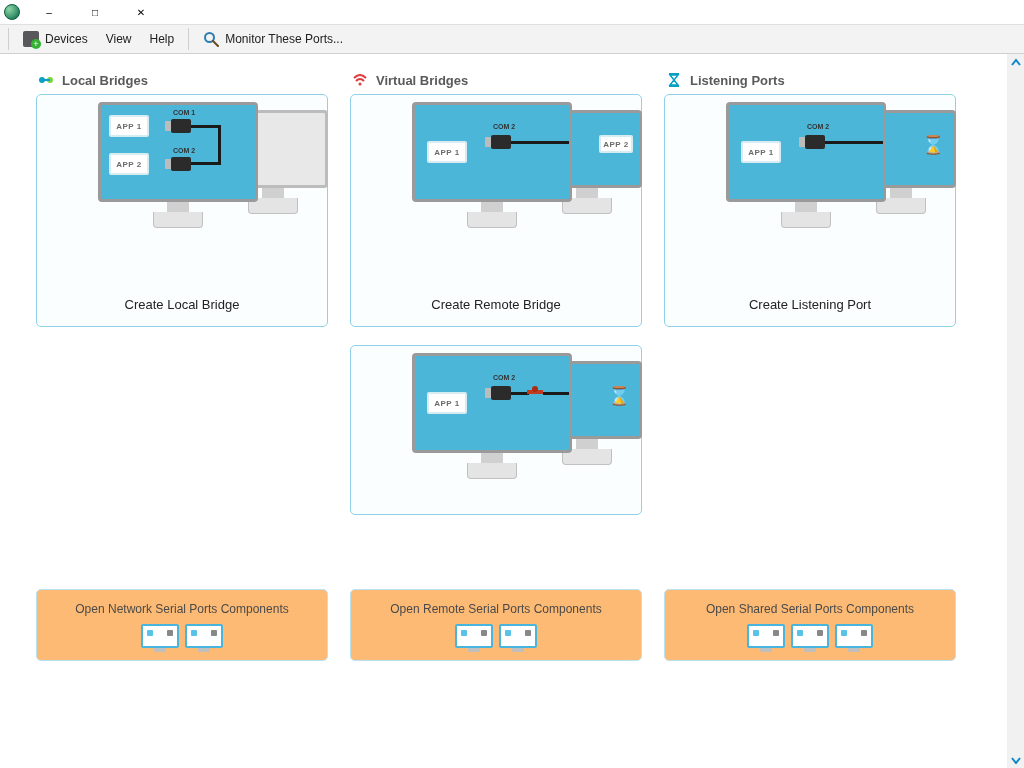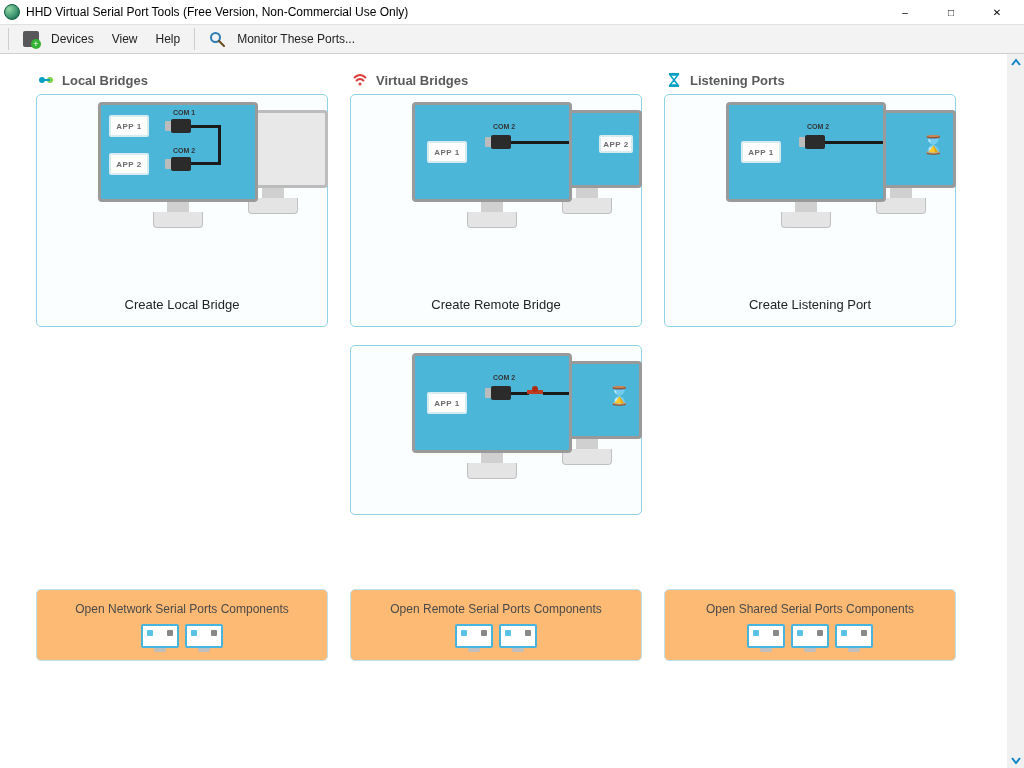--- a/index.html
+++ b/index.html
@@ -6,21 +6,21 @@
   html, body { width: 1024px; height: 768px; font-family: "Segoe UI", Tahoma, sans-serif; font-size: 12px; background: #fff; overflow: hidden; }
   
   .titlebar { height: 24px; display: flex; align-items: center; padding: 0 4px; background: #fff; }
   .titlebar .app-icon { width: 16px; height: 16px; margin-right: 6px; display:inline-block; border-radius:50%; background: radial-gradient(circle at 30% 30%, #8fd6a4 0%, #3a936e 60%, #0d5b3c 100%); border:1px solid #0d5b3c; }
   .titlebar .title { flex: 1; color: #000; font-size: 12px; }
   .titlebar .win-controls { display: flex; gap: 0; }
   .titlebar .win-btn { width: 46px; height: 24px; display:flex; align-items:center; justify-content:center; color:#000; font-family: "Segoe MDL2 Assets","Segoe UI Symbol",sans-serif; font-size:10px; cursor:pointer; }
   
   .menubar { height: 30px; background:#f3f3f3; border-bottom:1px solid #d0d0d0; display:flex; align-items:center; padding:0 4px; gap:2px; border-top: 1px solid #e0e0e0; }
   .menubar .sep { width:1px; height:22px; background:#cfcfcf; margin:0 4px; }
-  .menubar .item { padding:4px 8px; cursor:pointer; border-radius:3px; display:flex; align-items:center; gap:12px; color:#222; }
+  .menubar .item { padding:4px 8px; cursor:pointer; border-radius:3px; display:flex; align-items:center; gap:6px; color:#222; }
   .devices-icon { width:16px; height:16px; display:inline-block; position:relative; }
   .devices-icon::before { content:""; position:absolute; inset:0; background:#58585a; border-radius:2px; }
   .devices-icon::after { content:"+"; position:absolute; right:-2px; bottom:-2px; width:10px; height:10px; background:#34b233; color:#fff; font-size:9px; line-height:10px; text-align:center; border-radius:50%; }
   .magnifier-icon svg { width:16px; height:16px; display:block; }
   
   .content { position:relative; height: calc(768px - 24px - 30px); overflow:hidden; background:#fff; }
   .scroll-track { position:absolute; right:0; top:0; width:17px; height:100%; background:#f1f1f1; display:flex; flex-direction:column; align-items:center; justify-content:space-between; }
   .scroll-arrow { width:17px; height:17px; display:flex; align-items:center; justify-content:center; color:#0a84c6; font-size:10px; cursor:pointer; }
   .grid { padding: 18px 36px 0 36px; display:grid; grid-template-columns: repeat(3, 292px); column-gap: 22px; row-gap: 18px; justify-content:start; }
   .section { width:292px; }
@@ -58,21 +58,20 @@
   .hi-bridge { color:#0aa0c6; }
   .hi-remote { color:#e03a3a; }
   .hi-listen { color:#0aa0c6; }
   .hi-pipe { color:#c23b1e; }
 </style>
 </head>
 <body>
 
 <div class="titlebar">
   <span class="app-icon"></span>
-  <span class="title">HHD Virtual Serial Port Tools (Free Version, Non-Commercial Use Only)</span>
   <div class="win-controls">
     <div class="win-btn">–</div>
     <div class="win-btn">□</div>
     <div class="win-btn close">✕</div>
   </div>
 </div>
 
 <div class="menubar">
   <div class="sep"></div>
   <div class="item">

